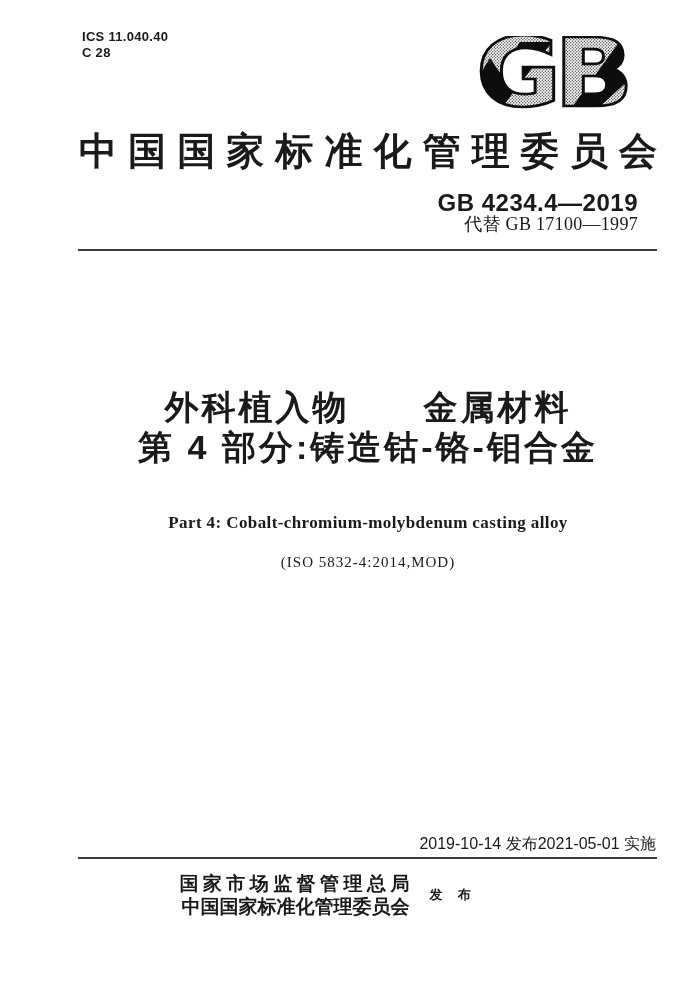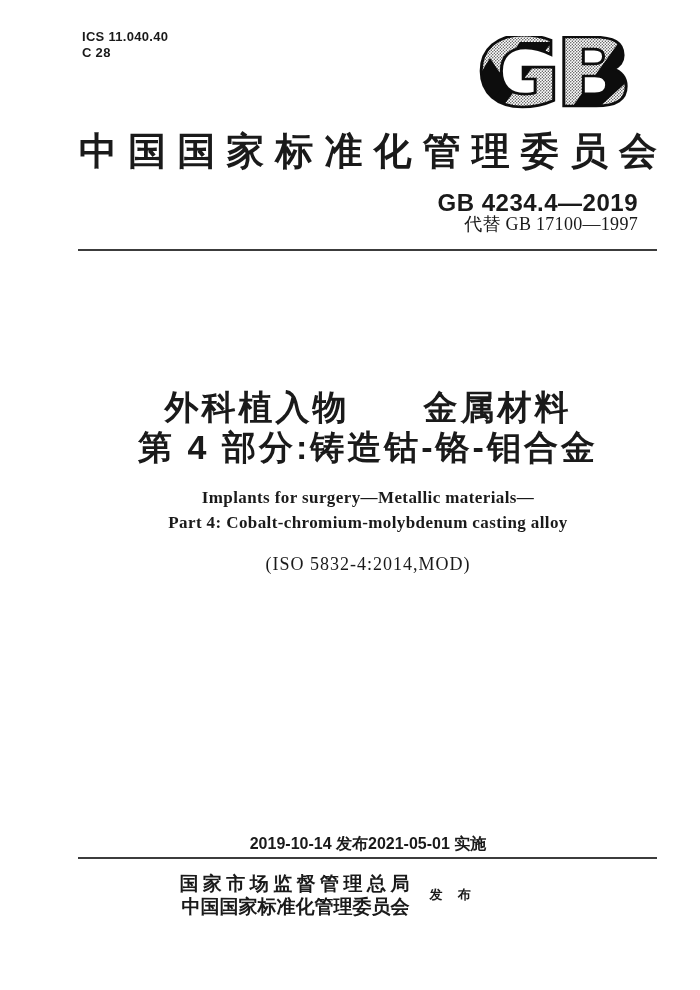--- a/index.html
+++ b/index.html
@@ -63,28 +63,28 @@
     font-family: "Liberation Serif", "DejaVu Serif", serif;
     font-weight: bold; font-size: 17px; line-height: 20px; letter-spacing: 0.4px;
     white-space: nowrap;
   }
   .en1 { top: 488px; }
   .en2 { top: 513px; }
 
   .iso {
     top: 554px;
     font-family: "Liberation Serif", "DejaVu Serif", serif;
-    font-size: 18px; letter-spacing: 1px; white-space: nowrap;
+    font-size: 15px; letter-spacing: 1px; white-space: nowrap;
   }
 
   .date-row {
     position: absolute; left: 80px; width: 576px; top: 834px;
-    display: flex; justify-content: center;
+    display: flex; justify-content: flex-end;
     font-family: "Liberation Sans", "DejaVu Sans", sans-serif;
-    font-weight: bold; font-size: 16px; line-height: 20px;
+    font-weight: normal; font-size: 16px; line-height: 20px;
   }
 
   .publisher-row {
     position: absolute; left: 0; width: 656px; top: 872px;
     display: flex; justify-content: center; align-items: center; gap: 20px;
   }
   .pub-lines {
     font-family: "Liberation Serif", "DejaVu Serif", serif;
     font-weight: bold; font-size: 19px; line-height: 23px;
     width: 230px;
@@ -134,21 +134,20 @@
   <div class="std-block">
     <div class="std-code">GB 4234.4—2019</div>
     <div class="replaces">代替 GB 17100—1997</div>
   </div>
 
   <div class="rule rule-top"></div>
 
   <div class="center-col cn-title cn1">外科植入物　　金属材料</div>
   <div class="center-col cn-title cn2">第 4 部分:铸造钴-铬-钼合金</div>
 
-  <div class="center-col en-title en1">Implants for surgery—Metallic materials—</div>
   <div class="center-col en-title en2">Part 4: Cobalt-chromium-molybdenum casting alloy</div>
 
   <div class="center-col iso">(ISO 5832-4:2014,MOD)</div>
 
   <div class="date-row">
     <span>2019-10-14 发布</span>
     <span>2021-05-01 实施</span>
   </div>
 
   <div class="rule rule-bottom"></div>

